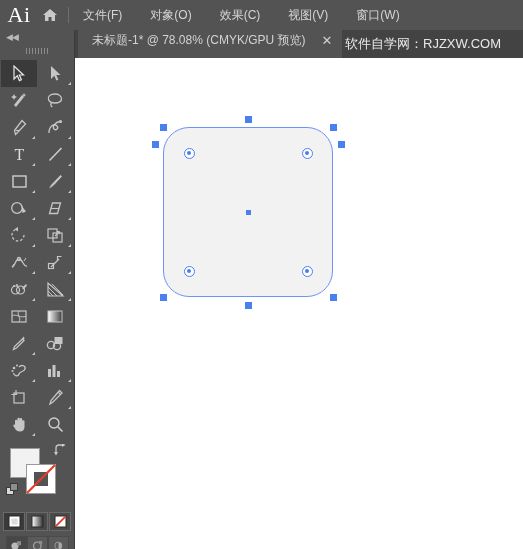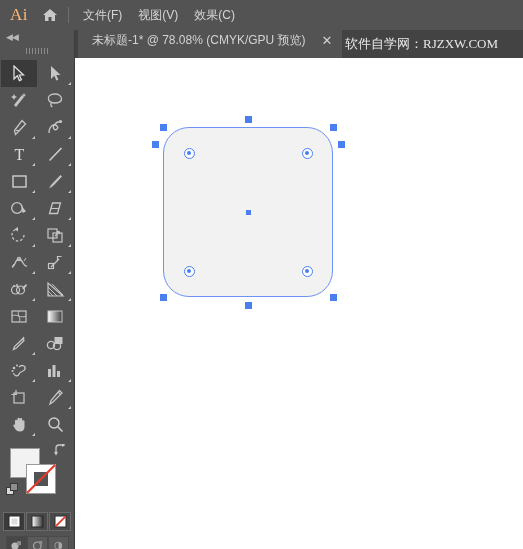--- a/index.html
+++ b/index.html
@@ -23,40 +23,40 @@
     position: absolute;
     left: 0; top: 0;
     width: 523px; height: 30px;
     background: #535353;
     display: flex;
     align-items: center;
   }
   .ai-logo {
     width: 34px; height: 30px;
     display: flex; align-items: center; justify-content: center;
-    color: #fdba74;
-    font-size: 17px;
+    color: #ffffff;
+    font-size: 22px;
     font-family: "Liberation Serif", "DejaVu Serif", serif;
     letter-spacing: 0.5px;
     padding-left: 4px;
     box-sizing: border-box;
   }
   .home-btn {
     width: 32px; height: 30px;
     display: flex; align-items: center; justify-content: center;
   }
   .menu-sep {
     width: 1px; height: 16px;
     background: #6e6e6e;
     margin: 0 6px 0 2px;
   }
   .menu-items {
     display: flex;
     align-items: center;
-    gap: 0px;
+    gap: 12px;
   }
   .menu-item {
     color: #d4d4d4;
     font-size: 12px;
     padding: 4px 8px;
     white-space: nowrap;
     line-height: 14px;
   }
 
   
@@ -88,21 +88,20 @@
   }
   .watermark {
     position: absolute;
     left: 345px; top: 0;
     height: 28px;
     display: flex;
     align-items: center;
     color: #e8e8e8;
     font-size: 13px;
     white-space: nowrap;
-    font-family: Liberation Serif, serif;
   }
 
   
   .toolpanel {
     position: absolute;
     left: 0; top: 30px;
     width: 74px; height: 519px;
     background: #535353;
     border-right: 1px solid #3c3c3c;
   }
@@ -290,22 +289,24 @@
   <div class="menubar">
     <div class="ai-logo">Ai</div>
     <div class="home-btn">
       <svg width="18" height="16" viewBox="0 0 18 16" aria-hidden="true">
         <path d="M9 2 L16 8 L14 8 L14 14 L10.5 14 L10.5 10 L7.5 10 L7.5 14 L4 14 L4 8 L2 8 Z" fill="#c9c9c9"></path>
       </svg>
     </div>
     <div class="menu-sep"></div>
     <div class="menu-items">
       <div class="menu-item">文件(F)</div>
+      <div class="menu-item">对象(O)</div>
+      <div class="menu-item">效果(C)</div>
       <div class="menu-item">视图(V)</div>
-      <div class="menu-item">效果(C)</div>
+      <div class="menu-item">窗口(W)</div>
     </div>
   </div>
 
   <div class="tabbar">
     <div class="tab-active">
       <span>未标题-1* @ 78.08% (CMYK/GPU 预览)</span>
       <span class="tab-close">✕</span>
     </div>
     <div class="watermark">软件自学网：RJZXW.COM</div>
   </div>

